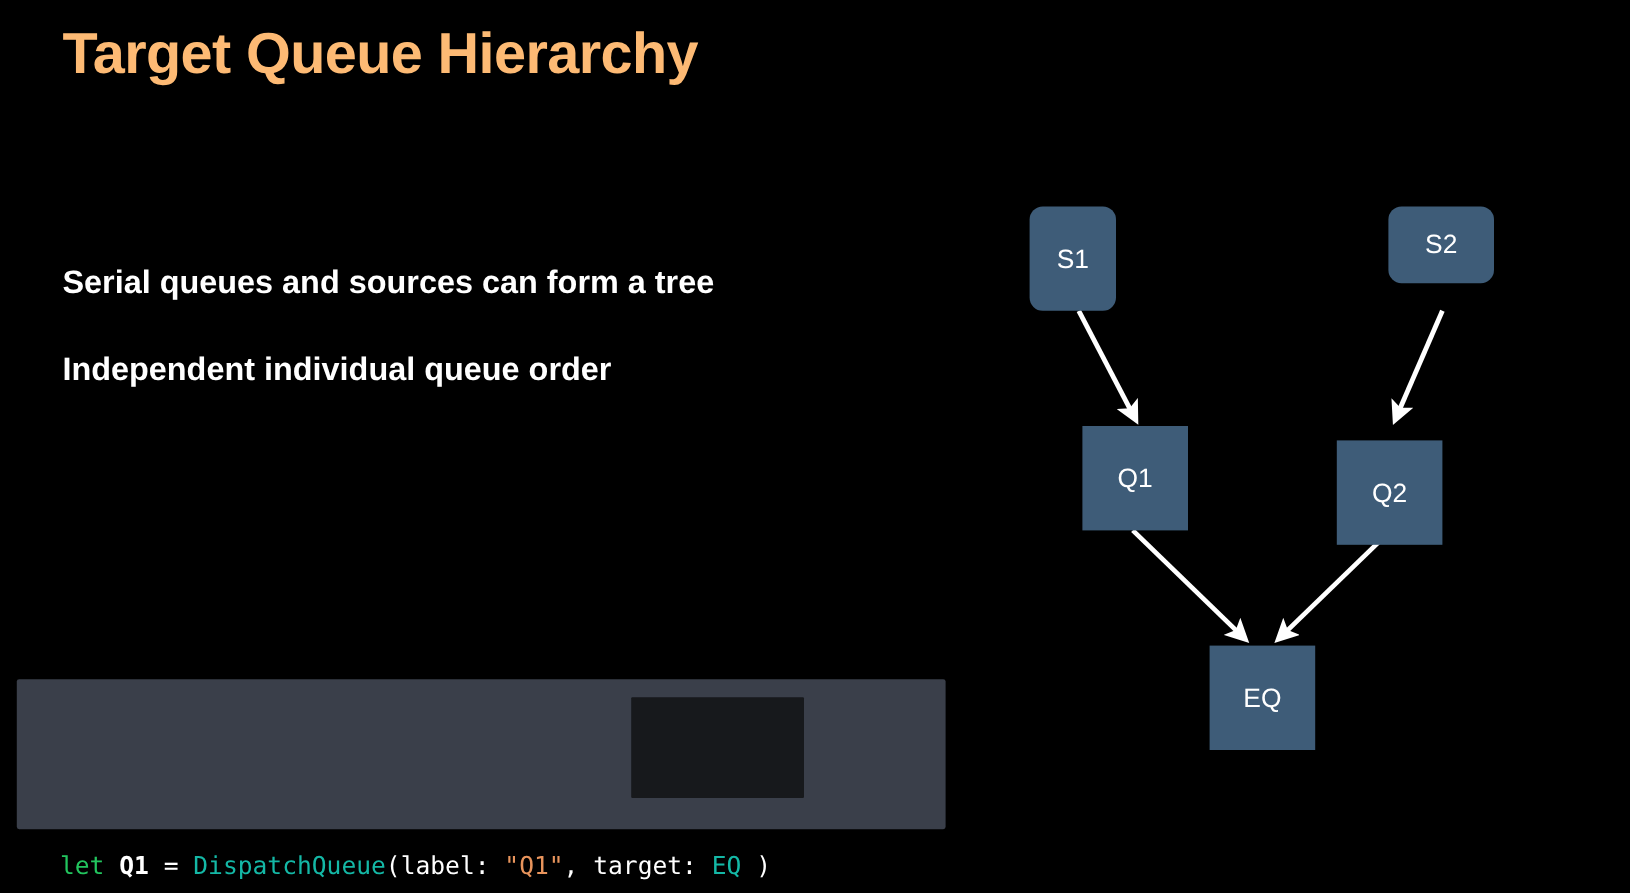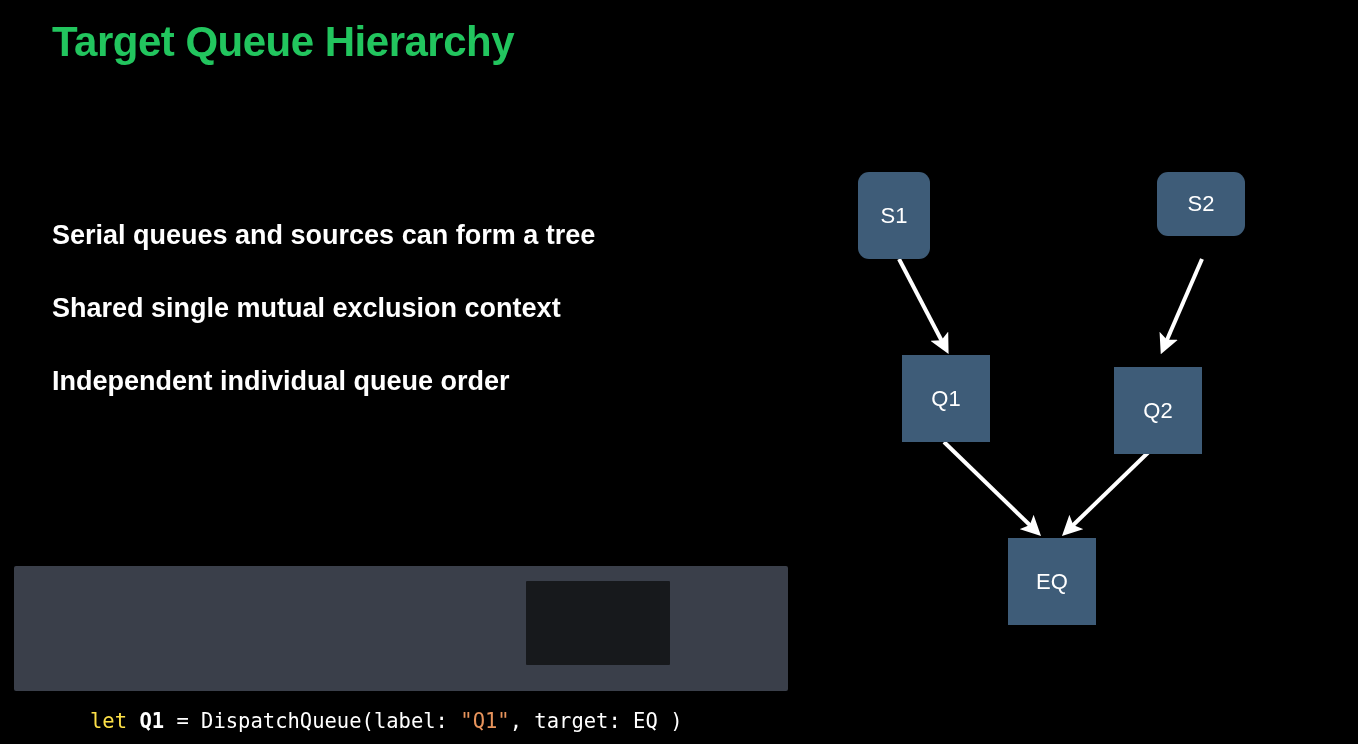--- a/index.html
+++ b/index.html
@@ -14,23 +14,23 @@
     overflow: hidden;
     font-family: "Liberation Sans", sans-serif;
     -webkit-font-smoothing: antialiased;
   }
 
   
   #slide-title {
     position: absolute;
     left: 52px;
     top: 18px;
-    font-size: 42px;
+    font-size: 48px;
     font-weight: bold;
-    color: #22c55e;
+    color: #fdba74;
     letter-spacing: -0.5px;
     white-space: nowrap;
   }
 
   
   #bullet-list {
     position: absolute;
     left: 52px;
     top: 203px;
     width: 700px;
@@ -59,22 +59,22 @@
   #code-lines {
     position: absolute;
     left: 36px;
     top: 26px;
     font-family: "DejaVu Sans Mono", "Liberation Mono", monospace;
     font-size: 20.5px;
     line-height: 37px;
     white-space: pre;
   }
   .code-line { color: #ffffff; height: 37px; }
-  .tok-kw   { color: #fde047; margin-left: 40px; }
-  .tok-type { color: #ffffff; }
+  .tok-kw   { color: #22c55e; }
+  .tok-type { color: #14b8a6; }
   .tok-str  { color: #e8945c; }
   .tok-plain{ color: #ffffff; }
   .tok-id   { color: #ffffff; font-weight: bold; }
 
   
   #code-highlight {
     position: absolute;
     left: 512px;
     top: 15px;
     width: 144px;
@@ -112,21 +112,20 @@
   #node-q2 { left: 1114px; top: 355px; width: 88px; height: 87px; border-radius: 0; margin-top: 12px; }
   #node-eq { left: 1008px; top: 538px; width: 88px; height: 87px; border-radius: 0; }
 </style>
 </head>
 <body>
 
 <div id="slide-title">Target Queue Hierarchy</div>
 
 <div id="bullet-list">
   <div class="bullet-line">Serial queues and sources can form a tree</div>
-  <div class="bullet-line">Shared single mutual exclusion context</div>
   <div class="bullet-line">Independent individual queue order</div>
 </div>
 
 <div id="code-block">
   <div id="code-inner">
     <div id="code-highlight"></div>
     <div id="code-lines">
 
       <div class="code-line"><span class="tok-kw">let</span><span class="tok-plain"> </span><span class="tok-id">Q1</span><span class="tok-plain"> </span><span class="tok-plain">=</span><span class="tok-plain"> </span><span class="tok-type">DispatchQueue</span><span class="tok-plain">(</span><span class="tok-plain">label:</span><span class="tok-plain"> </span><span class="tok-str">"Q1"</span><span class="tok-plain">,</span><span class="tok-plain"> </span><span class="tok-plain">target:</span><span class="tok-plain"> </span><span class="tok-type">EQ</span><span class="tok-plain"> </span><span class="tok-plain">)</span></div>
 

